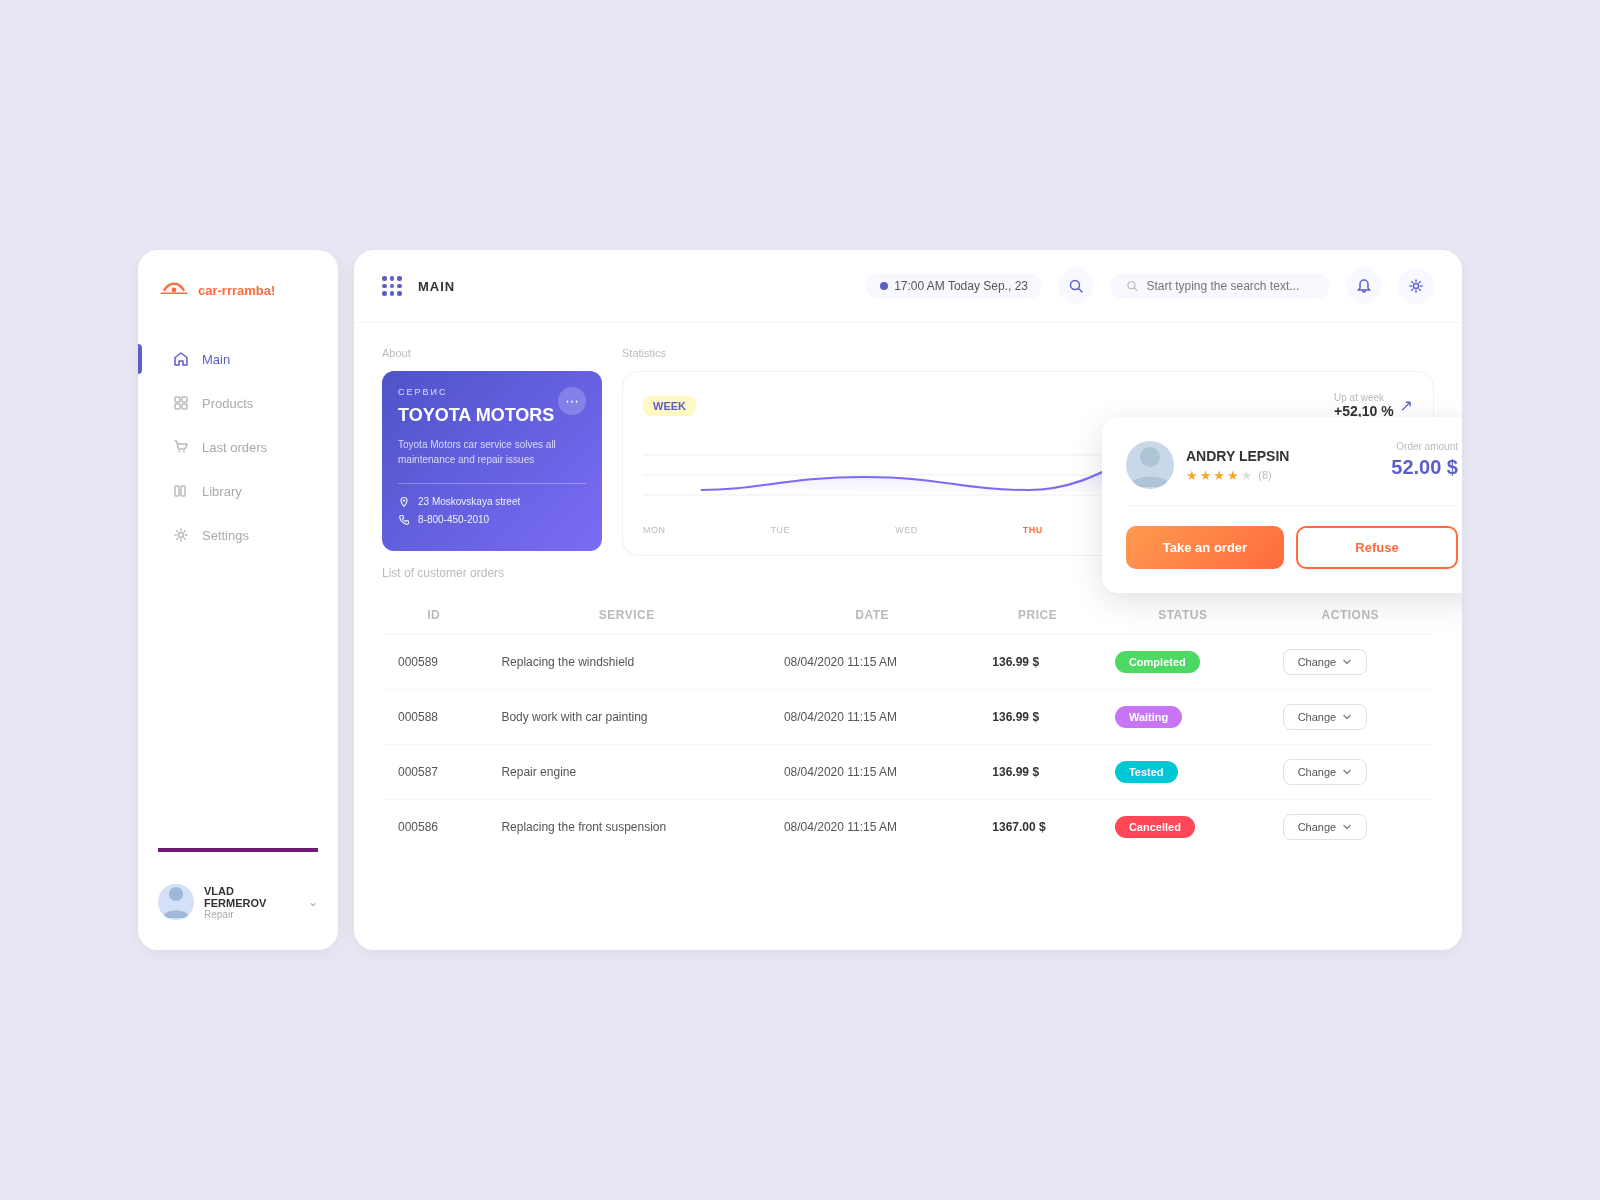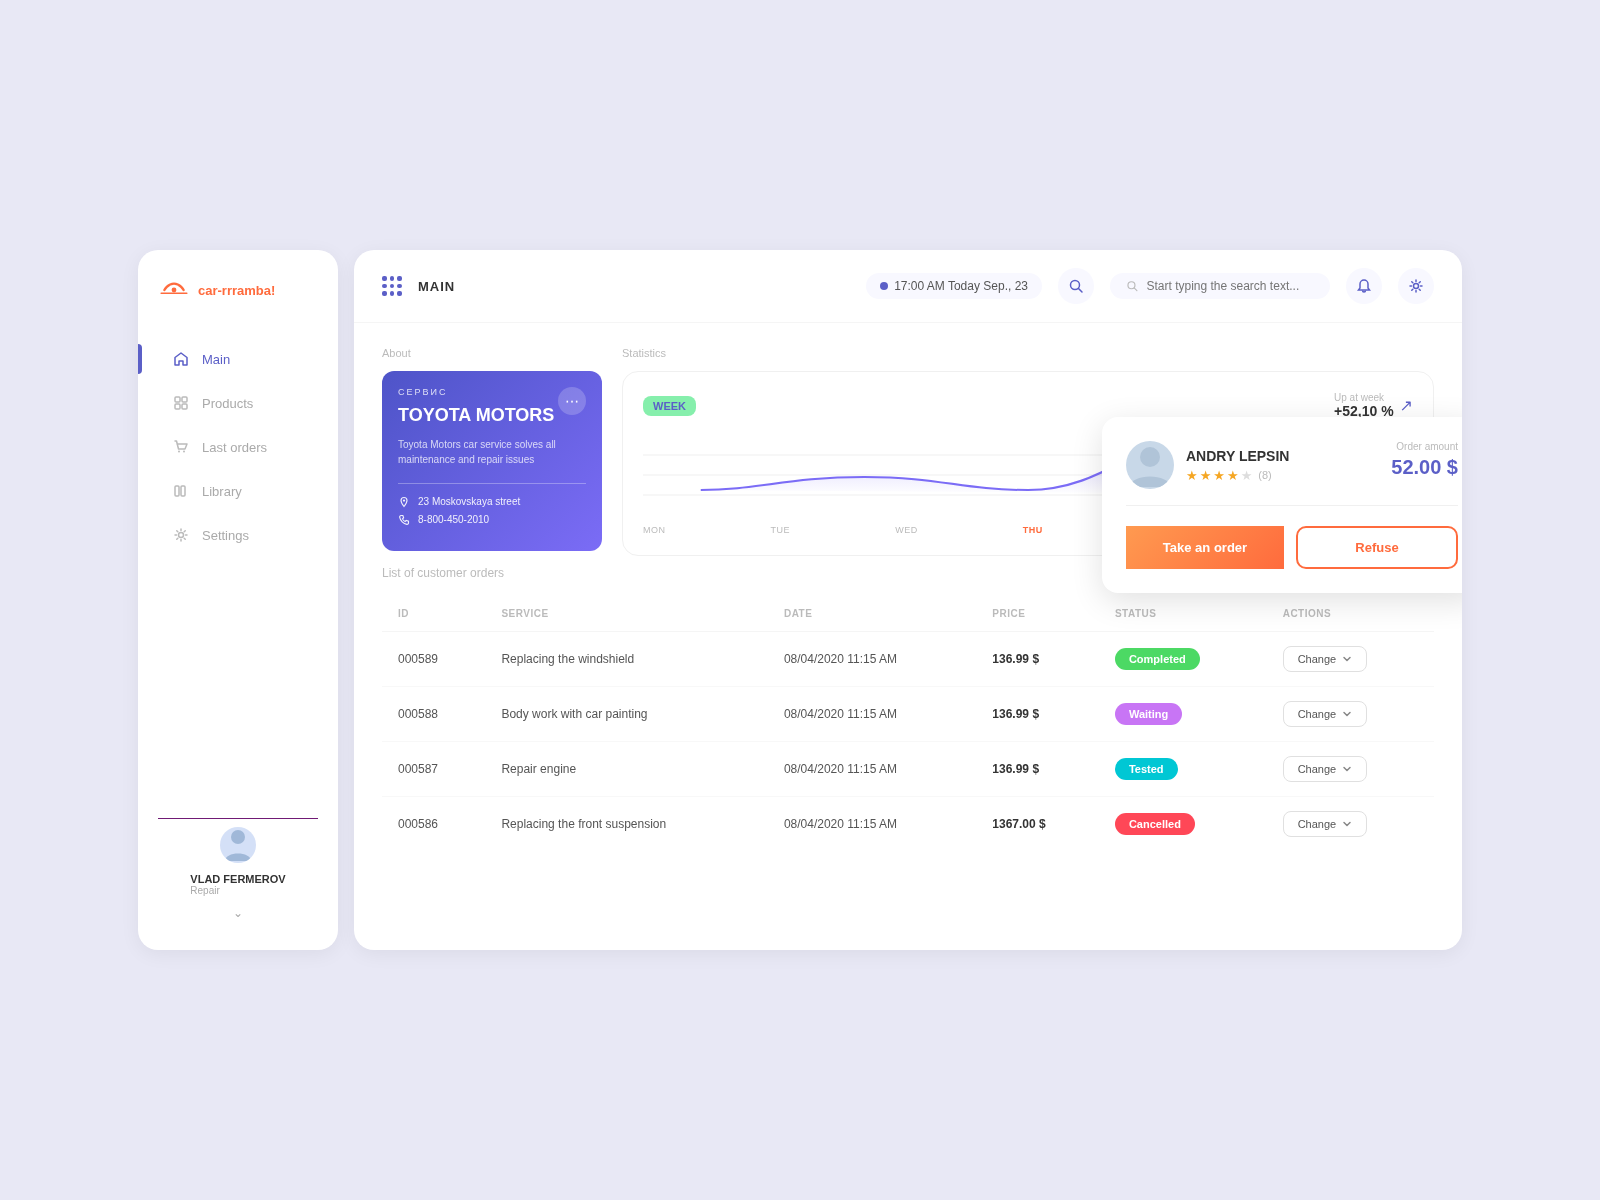--- a/index.html
+++ b/index.html
@@ -86,23 +86,22 @@
       width: 18px;
       height: 18px;
       display: flex;
       align-items: center;
       justify-content: center;
     }
     .sidebar-footer {
       display: flex;
       align-items: center;
       gap: 10px;
-      padding-top: 8px;
-      border-top: 1px solid #701a75;
-      flex-direction: column;
+      padding-top: 32px;
+      border-top: 4px solid #701a75;
     }
     .avatar-small {
       width: 36px;
       height: 36px;
       border-radius: 50%;
       background: #d4e0f7;
       overflow: hidden;
       display: flex;
       align-items: center;
       justify-content: center;
@@ -274,21 +273,21 @@
       align-items: center;
       justify-content: space-between;
       margin-bottom: 16px;
     }
     .stats-week-tab {
       font-size: 11px;
       font-weight: 700;
       color: #5b5fc7;
       padding: 4px 10px;
       border-radius: 8px;
-      background: #86efac;
+      background: #fef9c3;
     }
     .stats-growth {
       display: flex;
       align-items: center;
       gap: 6px;
       font-size: 11px;
     }
     .stats-growth-label { color: #bbb; font-size: 10px; }
     .stats-growth-value { color: #333; font-weight: 700; font-size: 14px; }
     .arrow-up { color: #5b5fc7; font-size: 16px; }
@@ -364,21 +363,21 @@
     }
     .order-actions {
       display: flex;
       gap: 12px;
     }
     .btn-take {
       flex: 1;
       background: linear-gradient(135deg, #ff9a50, #ff6b3d);
       color: #fff;
       border: none;
-      border-radius: 0;
+      border-radius: 10px;
       padding: 12px;
       font-size: 13px;
       font-weight: 600;
       cursor: pointer;
     }
     .btn-refuse {
       flex: 1;
       background: #fff;
       color: #ff6b3d;
       border: 2px solid #ff6b3d;
@@ -401,27 +400,27 @@
       font-weight: 500;
     }
     .orders-table {
       width: 100%;
       border-collapse: collapse;
       background: #fff;
       border-radius: 12px;
       overflow: hidden;
     }
     .orders-table th {
-      font-size: 10px;
+      font-size: 12px;
       font-weight: 600;
       color: #bbb;
       text-transform: uppercase;
       letter-spacing: 0.5px;
       padding: 12px 16px;
-      text-align: left;
+      text-align: center;
       border-bottom: 1px solid #f5f5f5;
     }
     .orders-table td {
       padding: 14px 16px;
       font-size: 12px;
       color: #555;
       border-bottom: 1px solid #f8f8f8;
     }
     .orders-table tr:last-child td { border-bottom: none; }
     .price-bold { font-weight: 700; color: #333; }

